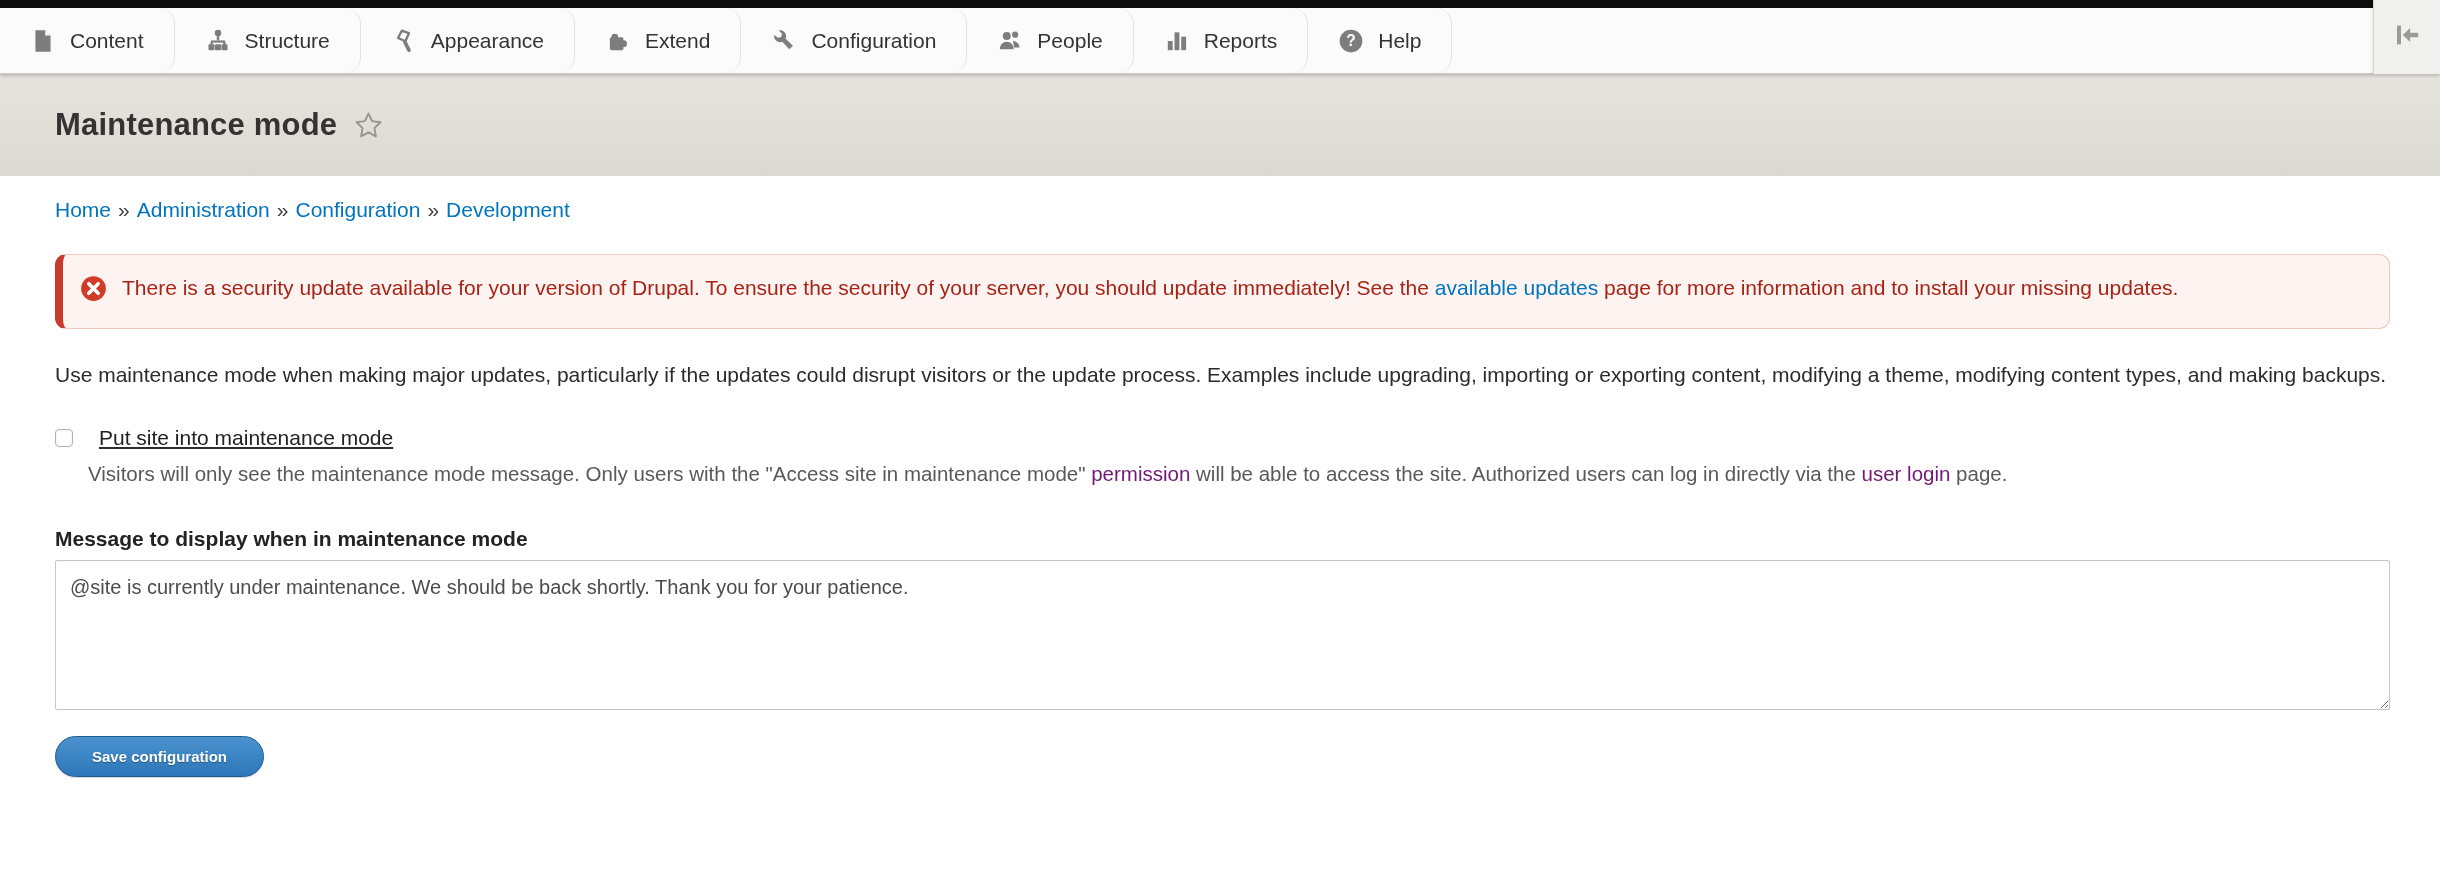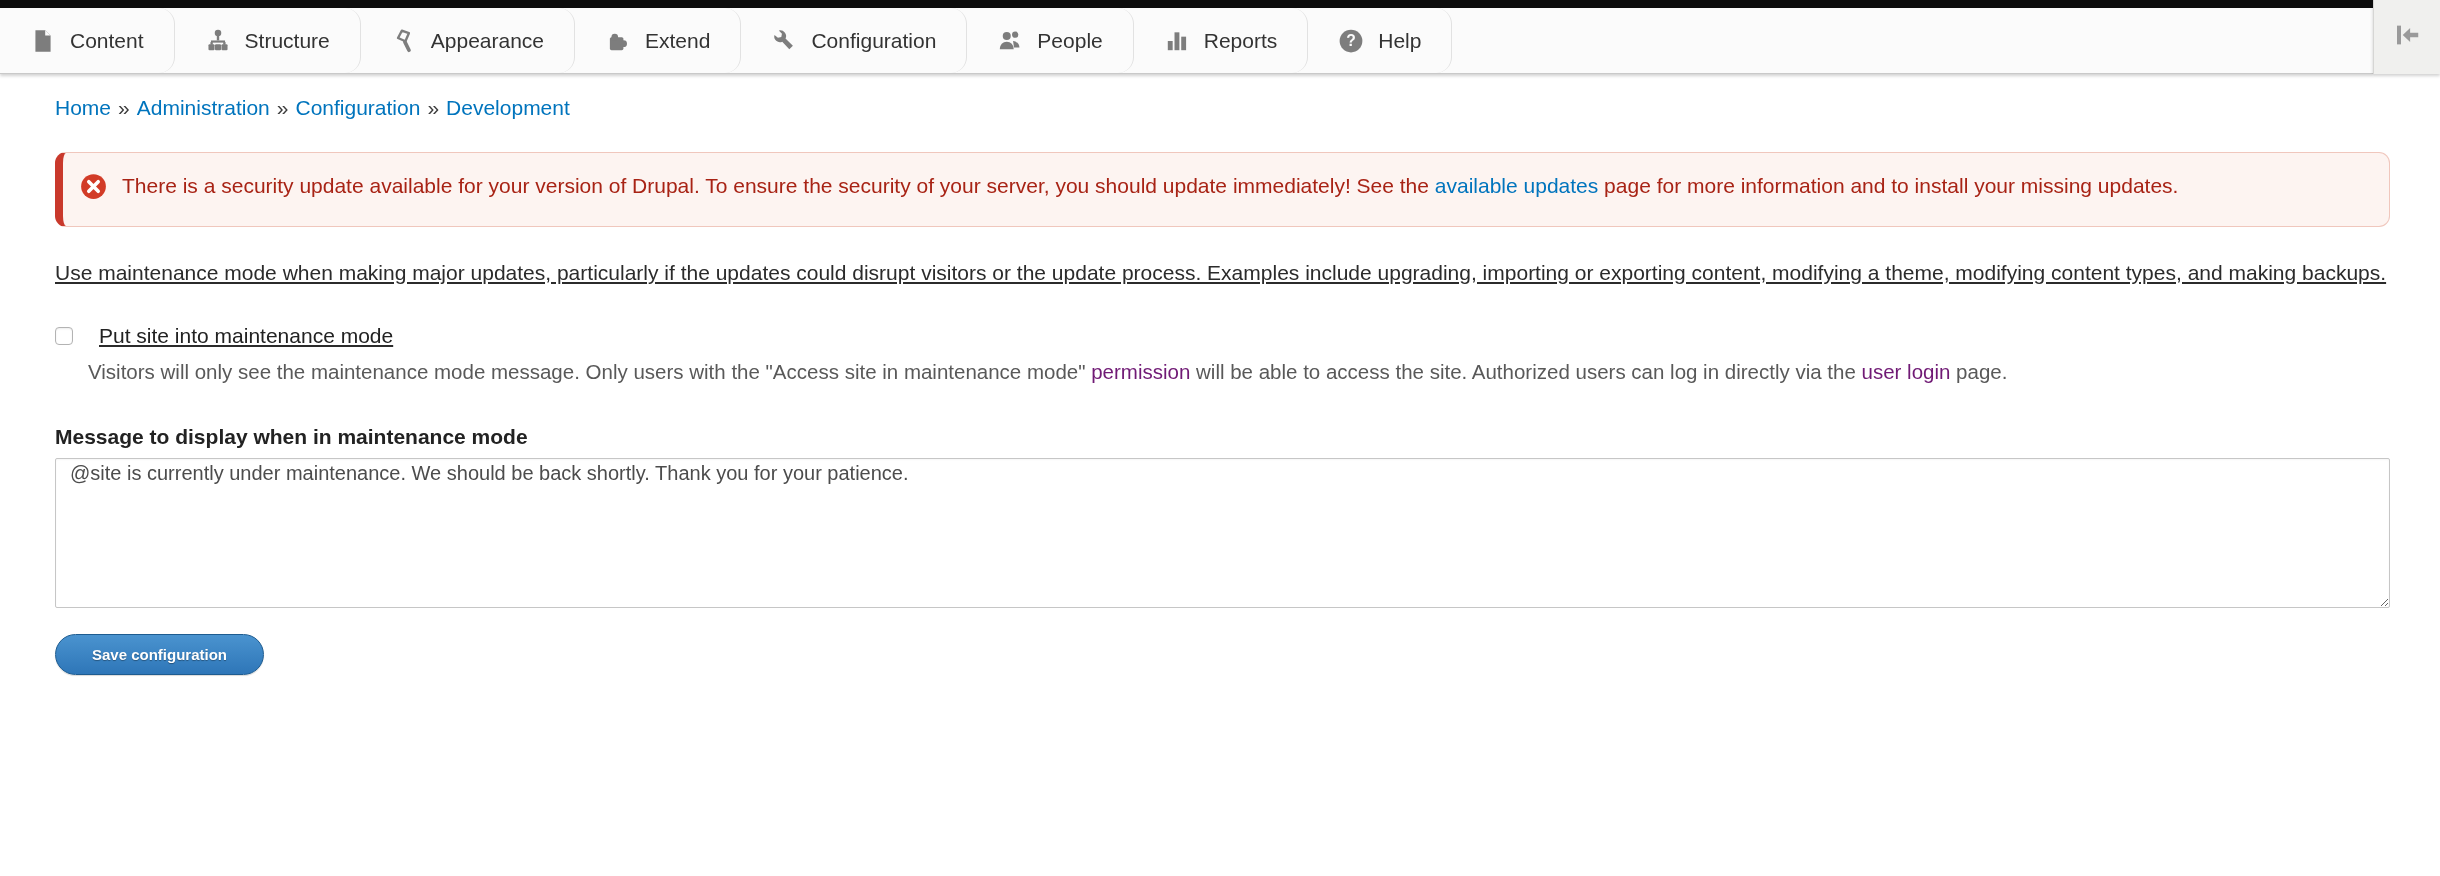--- a/index.html
+++ b/index.html
@@ -32,34 +32,34 @@
   .breadcrumb { margin-top:22px; font-size:21px; color:#3c3c3c; }
   .breadcrumb a { color:#0074bd; text-decoration:none; }
   .breadcrumb .sep { color:#3c3c3c; padding:0 7px; }
 
   .error-box { margin-top:32px; background:#fdf4f1; border:1px solid #f0c7bd;
                border-left:8px solid #c9392c; border-radius:11px; color:#a82315;
                padding:17px 26px 17px 17px; display:flex; gap:15px; font-size:21px; line-height:1.5; }
   .error-box .err-icon { flex:0 0 auto; margin-top:3px; }
   .error-box a { color:#0074bd; text-decoration:none; }
 
-  .intro { margin-top:30px; font-size:21px; line-height:1.5; color:#2b2b2b;text-decoration:underline; }
+  .intro { margin-top:30px; font-size:21px; line-height:1.5; color:#2b2b2b; }
 
   .checkbox-row { margin-top:36px; display:flex; align-items:center; gap:26px;text-decoration:underline; }
   .checkbox-row input[type=checkbox] { appearance:none; -webkit-appearance:none;
       width:18px; height:18px; border:1px solid #b3b3b3; border-radius:4px; background:#fff;
       box-shadow:inset 0 1px 2px rgba(0,0,0,0.08); cursor:pointer; }
   .checkbox-row label { font-size:21px; color:#222; cursor:pointer; }
   .field-desc { margin-left:33px; margin-top:9px; font-size:20.5px; color:#595959; line-height:1.45; }
   .field-desc a { color:#701a75; text-decoration:none; }
 
   .field-label { margin-top:38px; font-size:21px; font-weight:bold; color:#222; }
   textarea.message { display:block; margin-top:9px; width:2335px; height:150px;
       border:1px solid #c6c6c6; border-radius:2px; background:#fff; resize:vertical;
-      padding:0 14px; font-family:"Liberation Sans","DejaVu Sans",sans-serif;
+      padding:12px 14px; font-family:"Liberation Sans","DejaVu Sans",sans-serif;
       font-size:20px; color:#4c4c4c; line-height:1.4; box-shadow:inset 0 1px 2px rgba(0,0,0,0.04); }
 
   .save-btn { margin-top:26px; display:inline-block; border:1px solid #1e5c90; border-radius:23px;
       background:linear-gradient(#4a93cf,#2e76b8); color:#fff; font-weight:bold; font-size:15px;
       font-family:inherit; padding:11px 36px; cursor:pointer;
       text-shadow:0 1px 1px rgba(0,0,0,0.35); box-shadow:0 1px 1px rgba(0,0,0,0.15); }
 </style>
 </head>
 <body>
 
@@ -175,20 +175,28 @@
         <svg width="30" height="30" viewBox="0 0 24 24">
             <g fill="#9a9a9a">
               <rect x="4" y="4.5" width="3.2" height="15"></rect>
               <path d="M21 10.2h-6.5V6.4L8.6 12l5.9 5.6v-3.8H21z"></path>
             </g>
           </svg>
       </span>
     </div>
   </div>
 
+  <div class="title-band">
+    <h1>Maintenance mode</h1>
+    <span class="star">
+      <svg width="31" height="31" viewBox="0 0 24 24">
+          <path d="M12 2.8l2.8 5.8 6.4.9-4.6 4.5 1.1 6.4L12 17.3l-5.7 3.1 1.1-6.4-4.6-4.5 6.4-.9z" fill="none" stroke="#97968e" stroke-width="1.5" stroke-linejoin="round"></path>
+        </svg>
+    </span>
+  </div>
 
   <div class="content">
 
     
     <nav class="breadcrumb">
       <a href="#">Home</a><span class="sep">»</span><a href="#">Administration</a><span class="sep">»</span><a href="#">Configuration</a><span class="sep">»</span><a href="#">Development</a>
     </nav>
 
     
     <div class="error-box">

